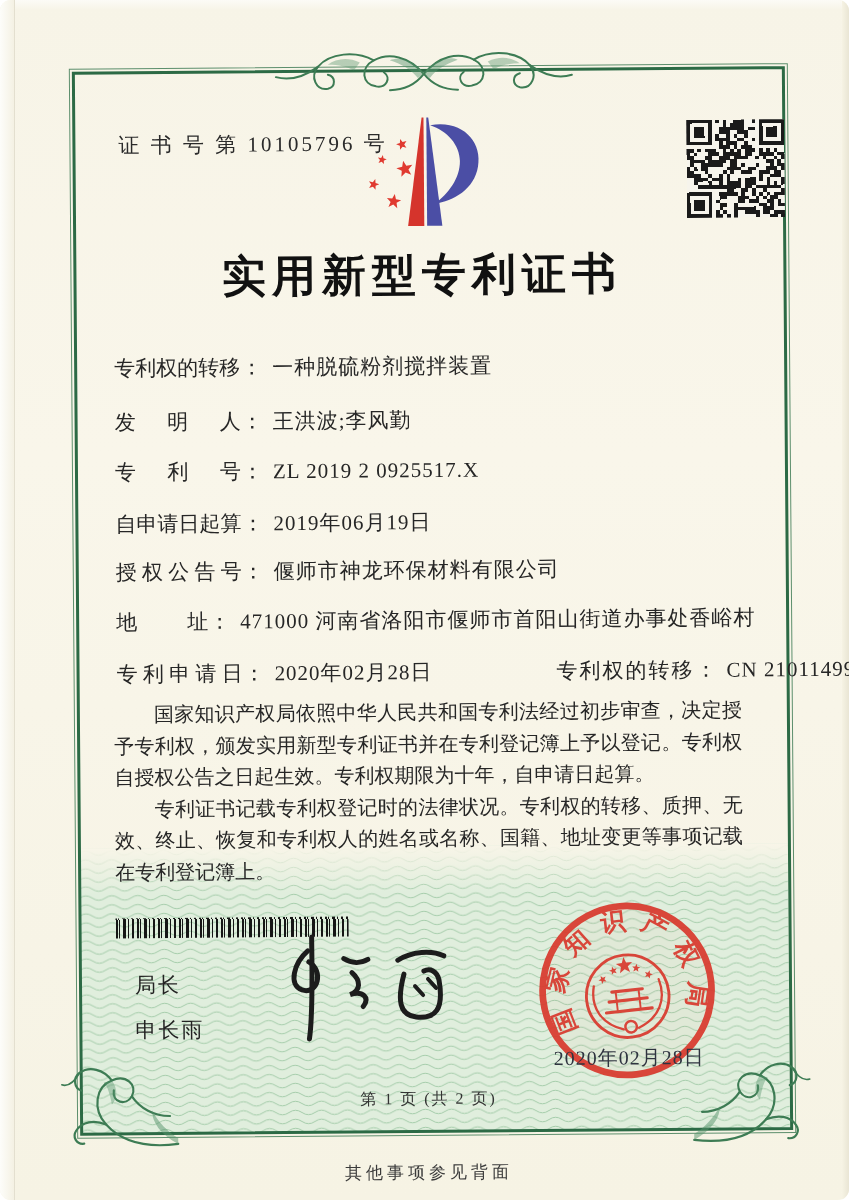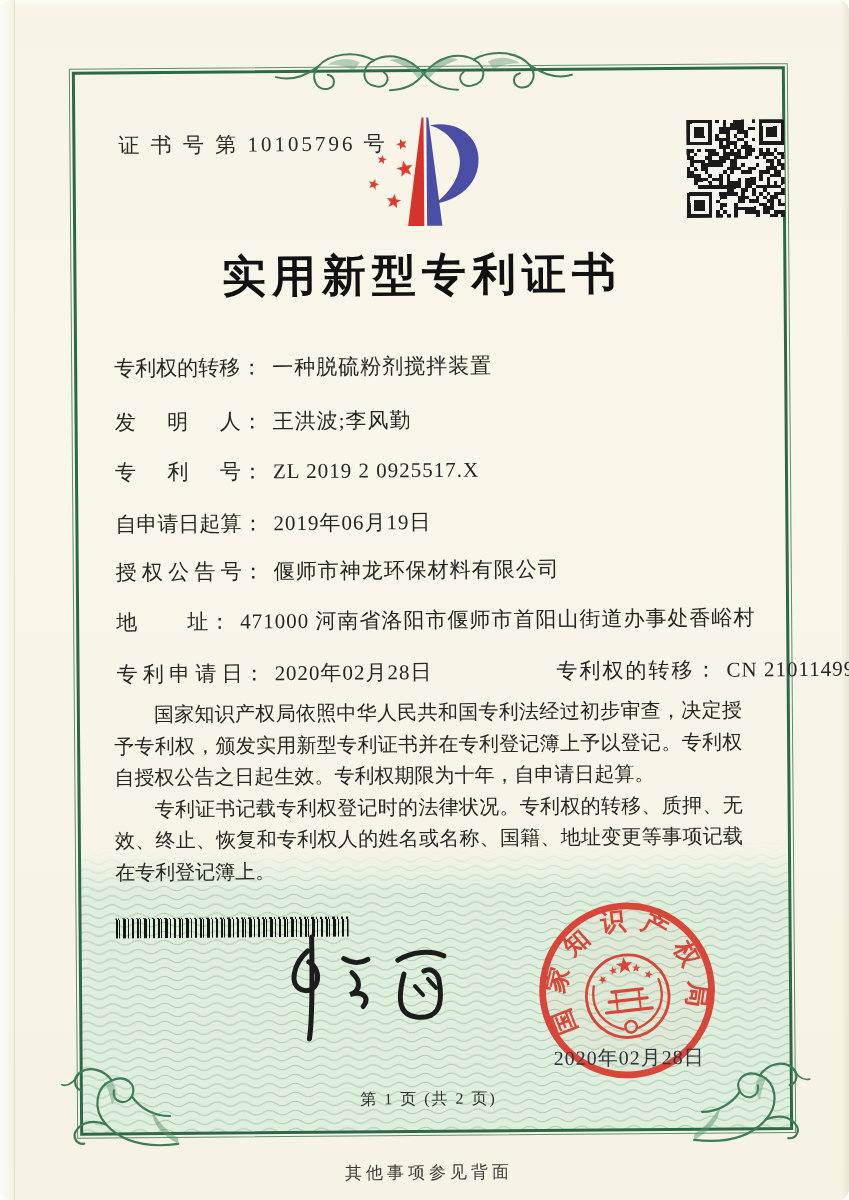--- a/index.html
+++ b/index.html
@@ -474,20 +474,24 @@
       </span>
     </div>
 
     <div class="paras">
       <p>国家知识产权局依照中华人民共和国专利法经过初步审查，决定授予专利权，颁发实用新型专利证书并在专利登记簿上予以登记。专利权自授权公告之日起生效。专利权期限为十年，自申请日起算。</p>
       <p>专利证书记载专利权登记时的法律状况。专利权的转移、质押、无效、终止、恢复和专利权人的姓名或名称、国籍、地址变更等事项记载在专利登记簿上。</p>
     </div>
 
     <div class="barcode"></div>
 
+    <div class="signer">
+      <div>局长</div>
+      <div class="name">申长雨</div>
+    </div>
 
     <div class="signature">
       <svg viewBox="0 0 235 128" fill="none" stroke="#1c1c1c" stroke-width="5" stroke-linecap="round">
         <path d="M62,22 C48,34 42,56 56,61 C72,66 78,42 63,33"></path>
         <path d="M66,8 C66,44 67,84 63,110"></path>
         <path d="M106,44 C115,52 115,62 104,66 C117,62 124,69 117,78"></path>
         <path d="M98,30 C106,35 115,35 122,31"></path>
         <path d="M152,32 C166,23 186,22 198,28"></path>
         <path d="M158,46 C151,72 153,87 170,89 C189,91 198,82 193,52 C191,43 184,40 178,43"></path>
         <path d="M169,58 L177,67" stroke-width="4"></path>

